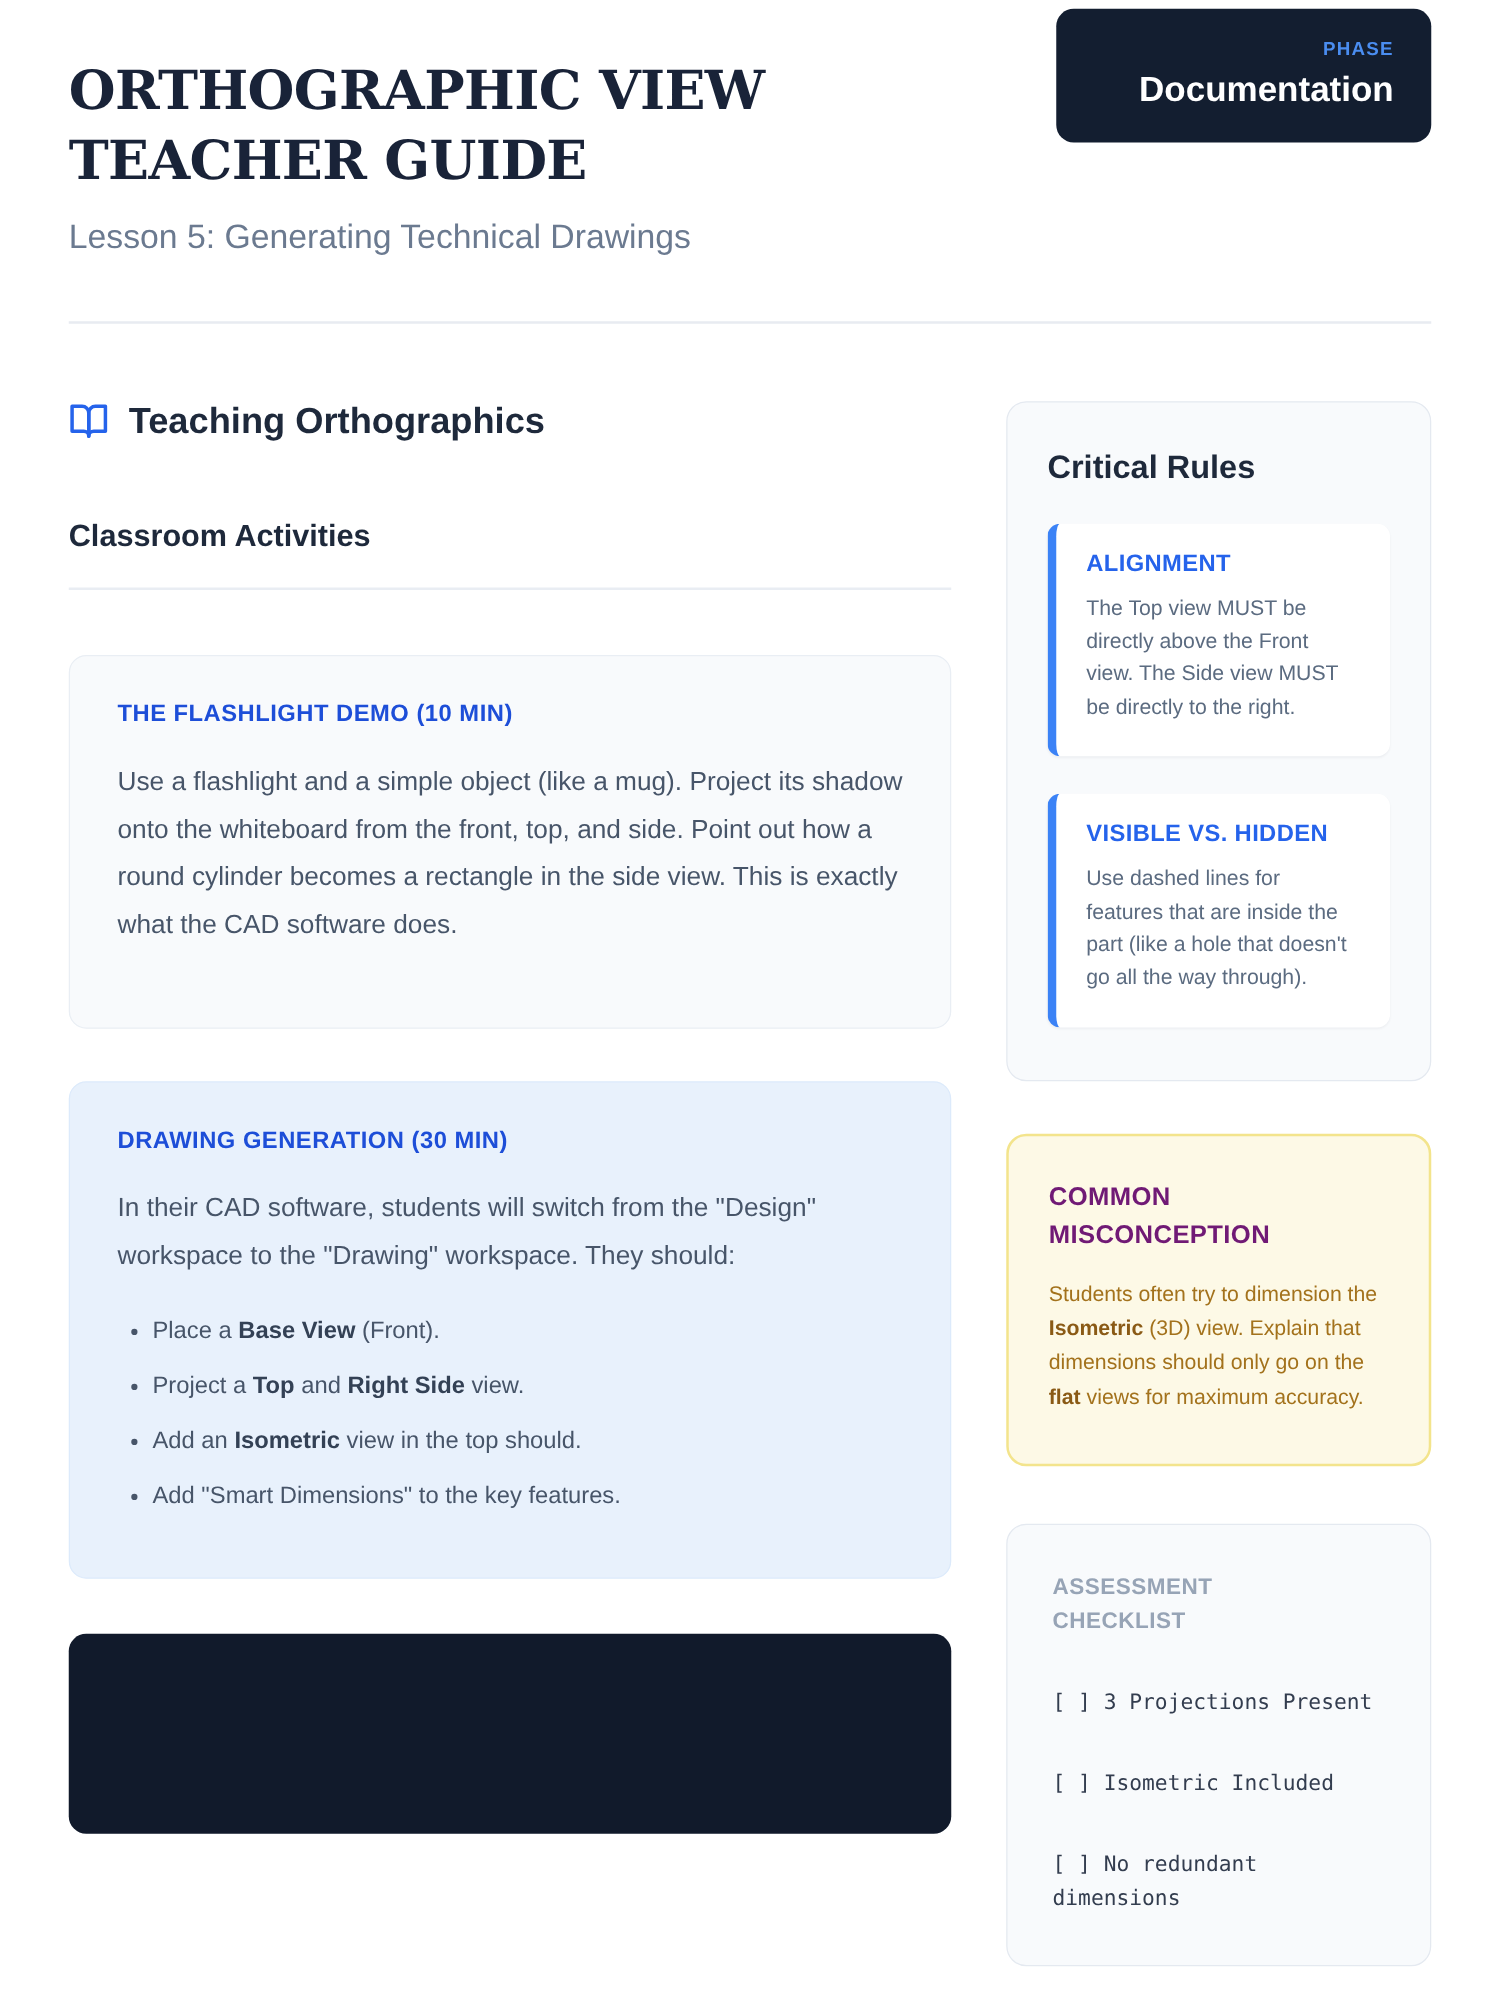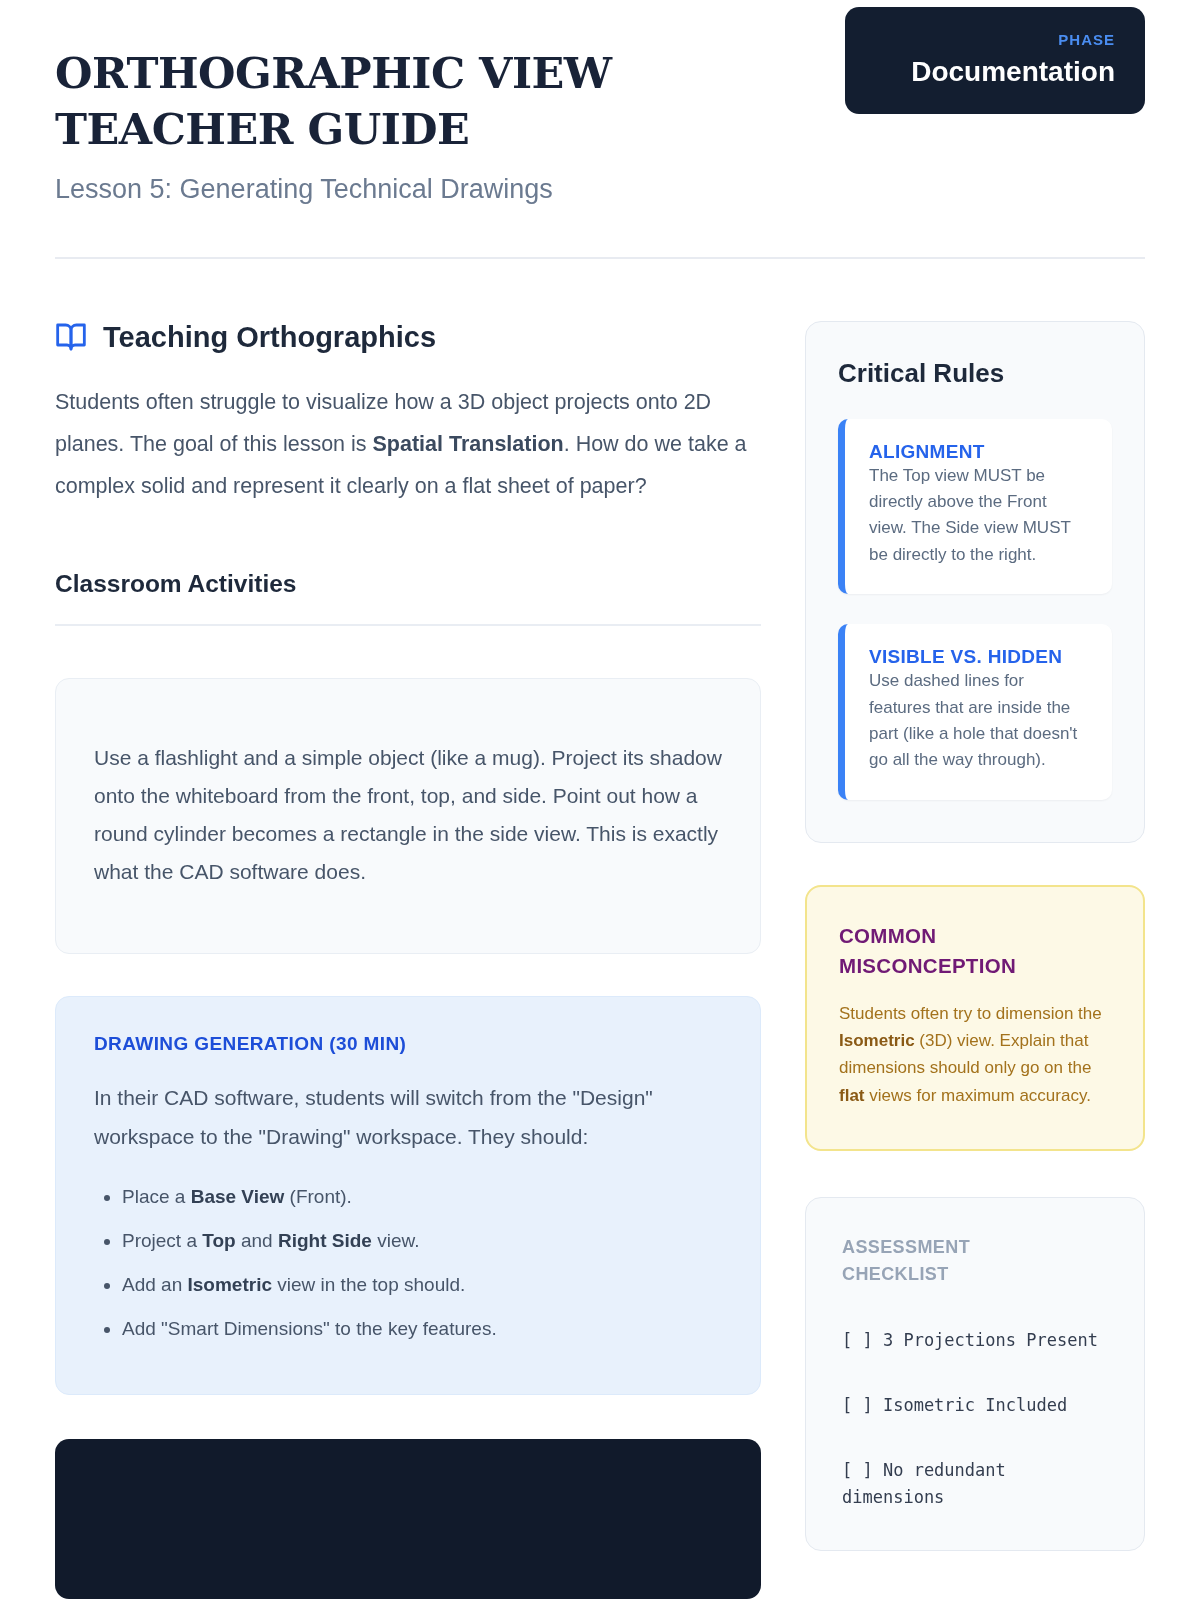--- a/index.html
+++ b/index.html
@@ -44,21 +44,21 @@
   .activity-bullets li strong { color:#334155; }
   .dark-card { margin-top:44px; background:#111a2b; border-radius:14px; height:160px; }
 
   
   .side-card { border-radius:16px; }
   .rules-card { background:#f8fafc; border:1px solid #e4e9f0; padding:36px 32px 42px; }
   .rules-title { font-size:26px; font-weight:700; color:#1e293b; }
   .rule { margin-top:30px; background:#ffffff; border-radius:10px; border-left:7px solid #3b82f6;
     padding:22px 24px 26px; box-shadow:0 1px 2px rgba(15,23,42,0.05); }
   .rule-title { font-size:19px; font-weight:700; color:#2563eb; letter-spacing:0.3px; }
-  .rule-body { font-size:17px; line-height:1.55; color:#5b6b80; }
+  .rule-body { margin-top:11px; font-size:17px; line-height:1.55; color:#5b6b80; }
 
   .note-card { margin-top:42px; background:#fdf9e6; border:2px solid #f3e48c; padding:34px 32px 40px; }
   .note-title { font-size:20.5px; font-weight:700; color:#701a75; line-height:1.5;
     letter-spacing:0.3px; max-width:220px; }
   .note-body { margin-top:18px; font-size:17px; line-height:1.6; color:#a3721c; }
   .note-body strong { color:#8a5a15; }
 
   .check-card { margin-top:46px; background:#f8fafc; border:1px solid #e4e9f0; padding:36px 36px 40px; }
   .check-title { font-size:18px; font-weight:700; color:#97a4b6; letter-spacing:0.4px;
     line-height:1.5; max-width:180px; }
@@ -87,25 +87,25 @@
       <div class="section-head">
         <span class="icon">
           <svg viewBox="0 0 24 24" width="32" height="32" fill="none" stroke="#2563eb" stroke-width="2.1" stroke-linecap="round" stroke-linejoin="round">
             <path d="M2 3h6a4 4 0 0 1 4 4v14a3 3 0 0 0-3-3H2z"></path>
             <path d="M22 3h-6a4 4 0 0 0-4 4v14a3 3 0 0 1 3-3h7z"></path>
           </svg>
         </span>
         <h2 class="section-title">Teaching Orthographics</h2>
       </div>
 
-      <p class="intro"><span>Students often struggle to visualize how a 3D object projects onto 2D planes. The goal of this lesson is </span><strong>Spatial Translation</strong><span>. How do we take a complex solid and represent it clearly on a flat sheet of paper?</span></p>
 
       <h3 class="activities-heading">Classroom Activities</h3>
 
       <div class="activity-card gray">
+        <div class="activity-title">THE FLASHLIGHT DEMO (10 MIN)</div>
         <p class="activity-body">Use a flashlight and a simple object (like a mug). Project its shadow onto the whiteboard from the front, top, and side. Point out how a round cylinder becomes a rectangle in the side view. This is exactly what the CAD software does.</p>
       </div>
 
       <div class="activity-card blue">
         <div class="activity-title">DRAWING GENERATION (30 MIN)</div>
         <p class="activity-body">In their CAD software, students will switch from the "Design" workspace to the "Drawing" workspace. They should:</p>
         <ul class="activity-bullets">
           <li><span>Place a </span><strong>Base View</strong><span> (Front).</span></li>
           <li><span>Project a </span><strong>Top</strong><span> and </span><strong>Right Side</strong><span> view.</span></li>
           <li><span>Add an </span><strong>Isometric</strong><span> view in the top should.</span></li>

